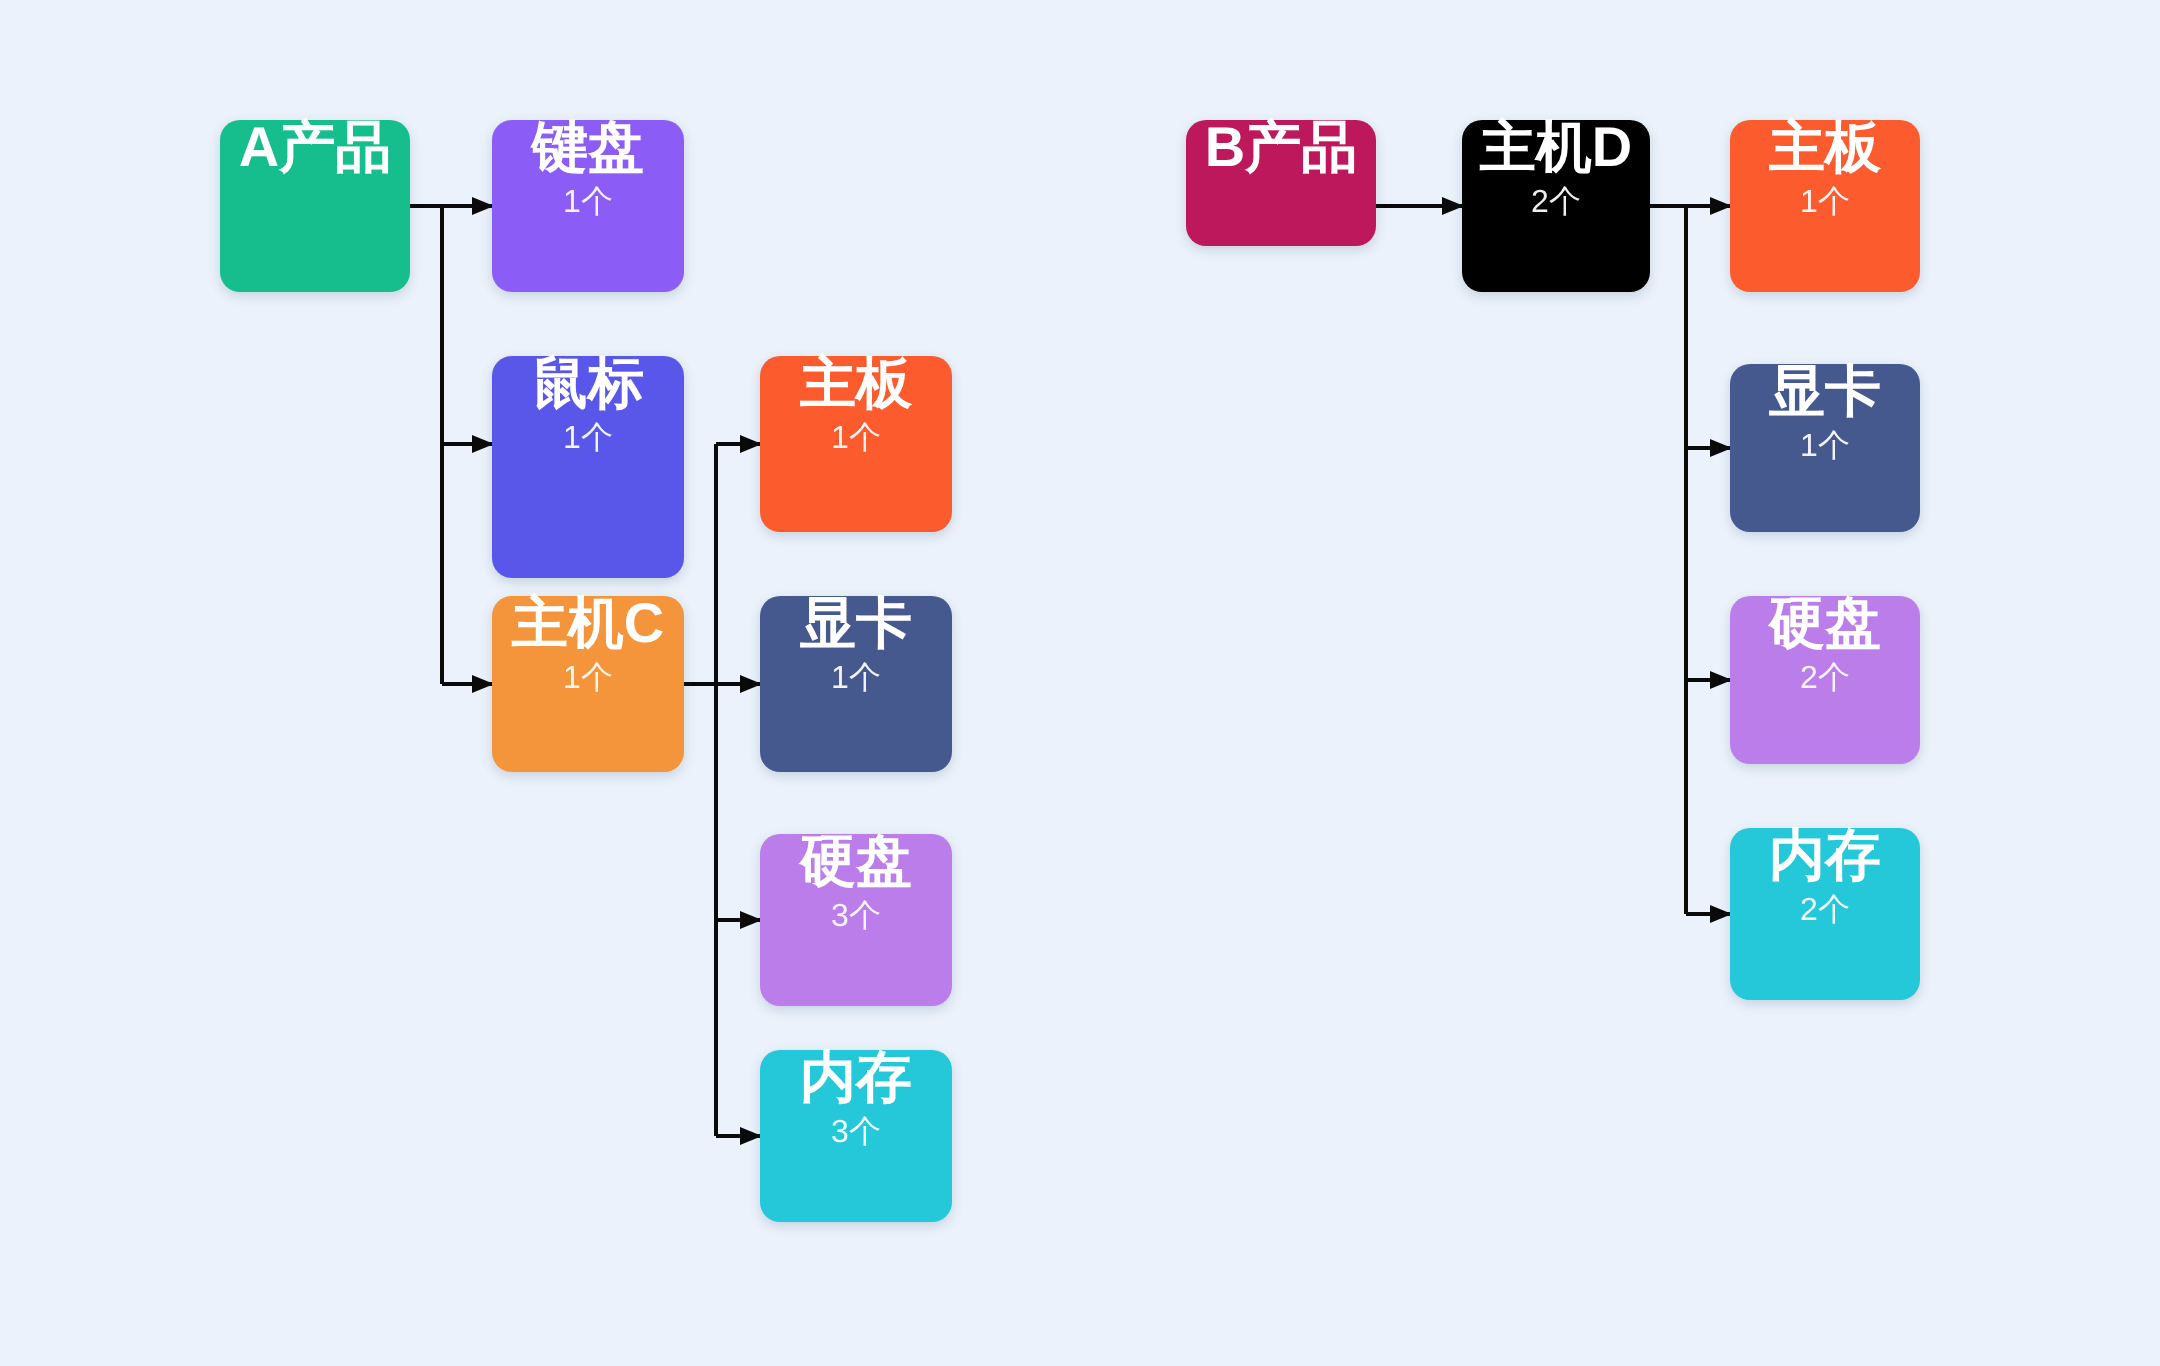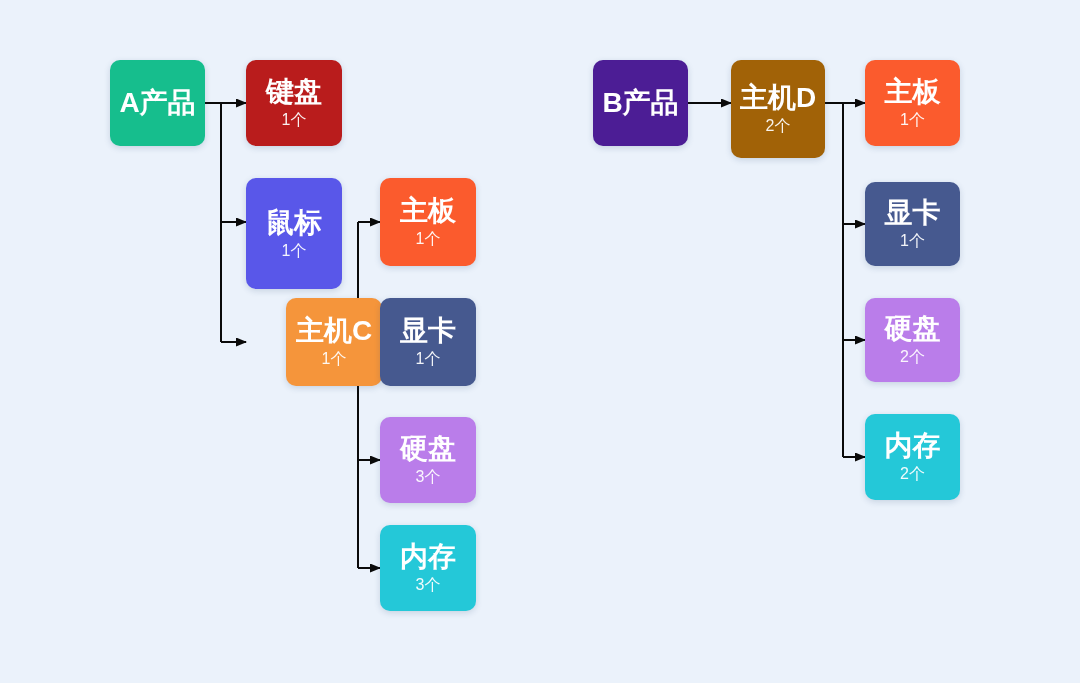--- a/index.html
+++ b/index.html
@@ -22,21 +22,20 @@
     width: 1080px;
     height: 683px;
     pointer-events: none;
   }
   .node {
     position: absolute;
     border-radius: 10px;
     display: flex;
     flex-direction: column;
     align-items: center;
-    justify-content: center;
     gap: 6px;
     box-shadow: 0 2px 6px rgba(40, 70, 110, 0.18);
     box-sizing: border-box;
   }
   .node-title {
     color: #ffffff;
     font-size: 28px;
     font-weight: 700;
     line-height: 1;
     white-space: nowrap;
@@ -77,52 +76,52 @@
         <polyline points="843,103 843,457" fill="none" stroke="#0A0A0A" stroke-width="2"></polyline>
         <polyline points="843,224 865,224" fill="none" stroke="#0A0A0A" stroke-width="2" marker-end="url(#arrowhead)"></polyline>
         <polyline points="843,340 865,340" fill="none" stroke="#0A0A0A" stroke-width="2" marker-end="url(#arrowhead)"></polyline>
         <polyline points="843,457 865,457" fill="none" stroke="#0A0A0A" stroke-width="2" marker-end="url(#arrowhead)"></polyline>
       </g>
   </svg>
 
 <div class="node" style="left: 110px; top: 60px; width: 95px; height: 86px; background: rgb(22, 190, 141);">
       <div class="node-title">A产品</div>
     </div>
-    <div class="node" style="left: 246px; top: 60px; width: 96px; height: 86px; background: #b91c1c;">
+    <div class="node" style="left: 246px; top: 60px; width: 96px; height: 86px; background: #8b5cf6;">
       <div class="node-title">键盘</div>
       <div class="node-count">1个</div>
     </div>
     <div class="node" style="left: 246px; top: 178px; width: 96px; height: 111px; background: rgb(89, 87, 233);">
       <div class="node-title">鼠标</div>
       <div class="node-count">1个</div>
     </div>
-    <div class="node" style="left: 246px; top: 298px; width: 96px; height: 88px; background: rgb(245, 149, 59); margin-left: 40px;">
+    <div class="node" style="left: 246px; top: 298px; width: 96px; height: 88px; background: rgb(245, 149, 59);">
       <div class="node-title">主机C</div>
       <div class="node-count">1个</div>
     </div>
     <div class="node" style="left: 380px; top: 178px; width: 96px; height: 88px; background: rgb(251, 91, 45);">
       <div class="node-title">主板</div>
       <div class="node-count">1个</div>
     </div>
     <div class="node" style="left: 380px; top: 298px; width: 96px; height: 88px; background: rgb(70, 89, 143);">
       <div class="node-title">显卡</div>
       <div class="node-count">1个</div>
     </div>
     <div class="node" style="left: 380px; top: 417px; width: 96px; height: 86px; background: rgb(186, 125, 234);">
       <div class="node-title">硬盘</div>
       <div class="node-count">3个</div>
     </div>
     <div class="node" style="left: 380px; top: 525px; width: 96px; height: 86px; background: rgb(36, 200, 216);">
       <div class="node-title">内存</div>
       <div class="node-count">3个</div>
     </div>
-    <div class="node" style="left: 593px; top: 60px; width: 95px; height: 86px; background: #4c1d95;">
+    <div class="node" style="left: 593px; top: 60px; width: 95px; height: 63px; background: #be185d;">
       <div class="node-title">B产品</div>
     </div>
-    <div class="node" style="left: 731px; top: 60px; width: 94px; height: 98px; background: #a16207;">
+    <div class="node" style="left: 731px; top: 60px; width: 94px; height: 86px; background: #000000;">
       <div class="node-title">主机D</div>
       <div class="node-count">2个</div>
     </div>
     <div class="node" style="left: 865px; top: 60px; width: 95px; height: 86px; background: rgb(251, 91, 45);">
       <div class="node-title">主板</div>
       <div class="node-count">1个</div>
     </div>
     <div class="node" style="left: 865px; top: 182px; width: 95px; height: 84px; background: rgb(70, 89, 143);">
       <div class="node-title">显卡</div>
       <div class="node-count">1个</div>

